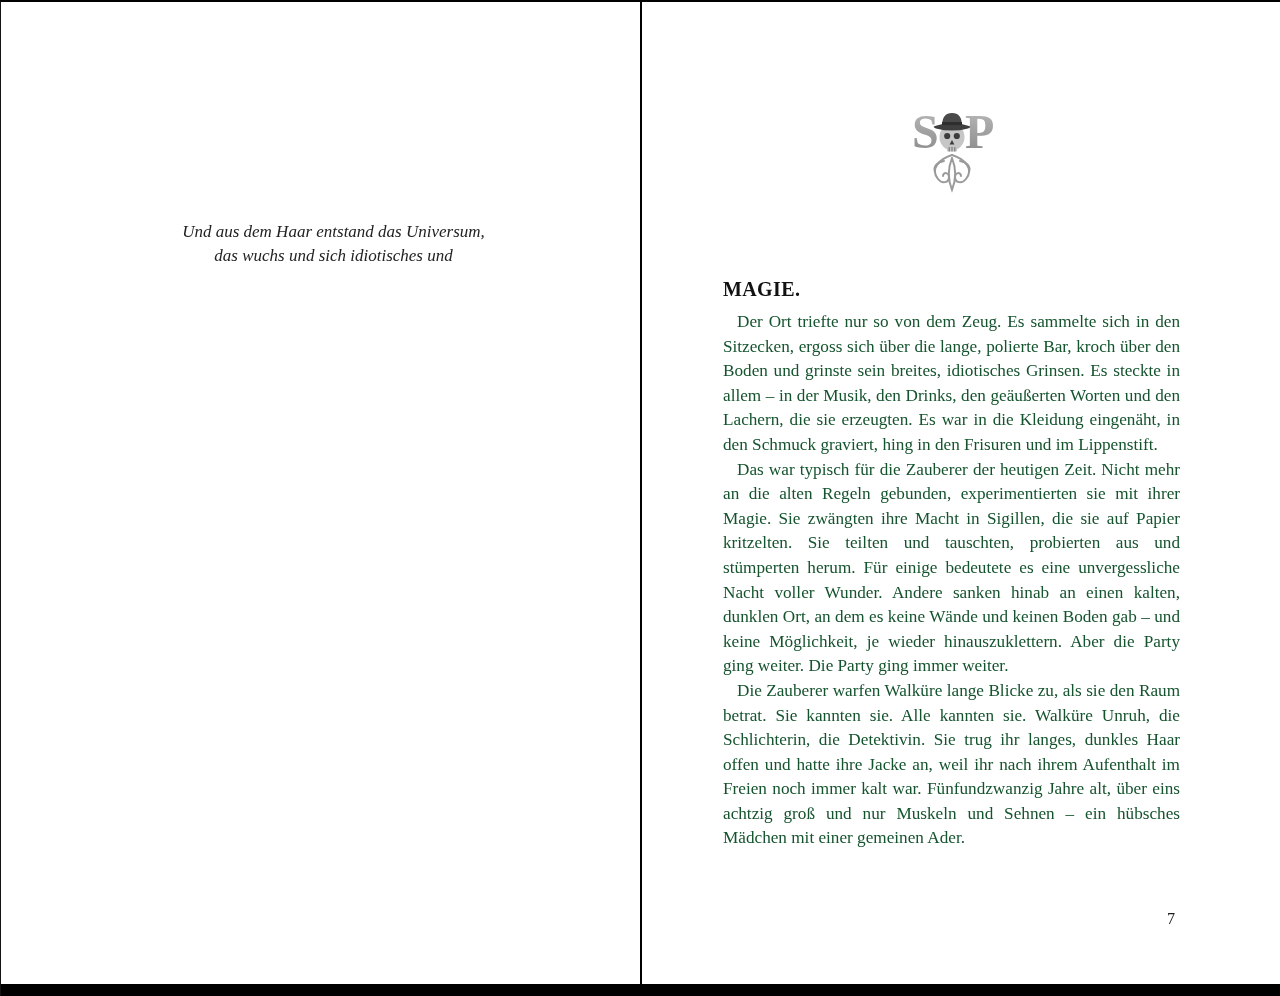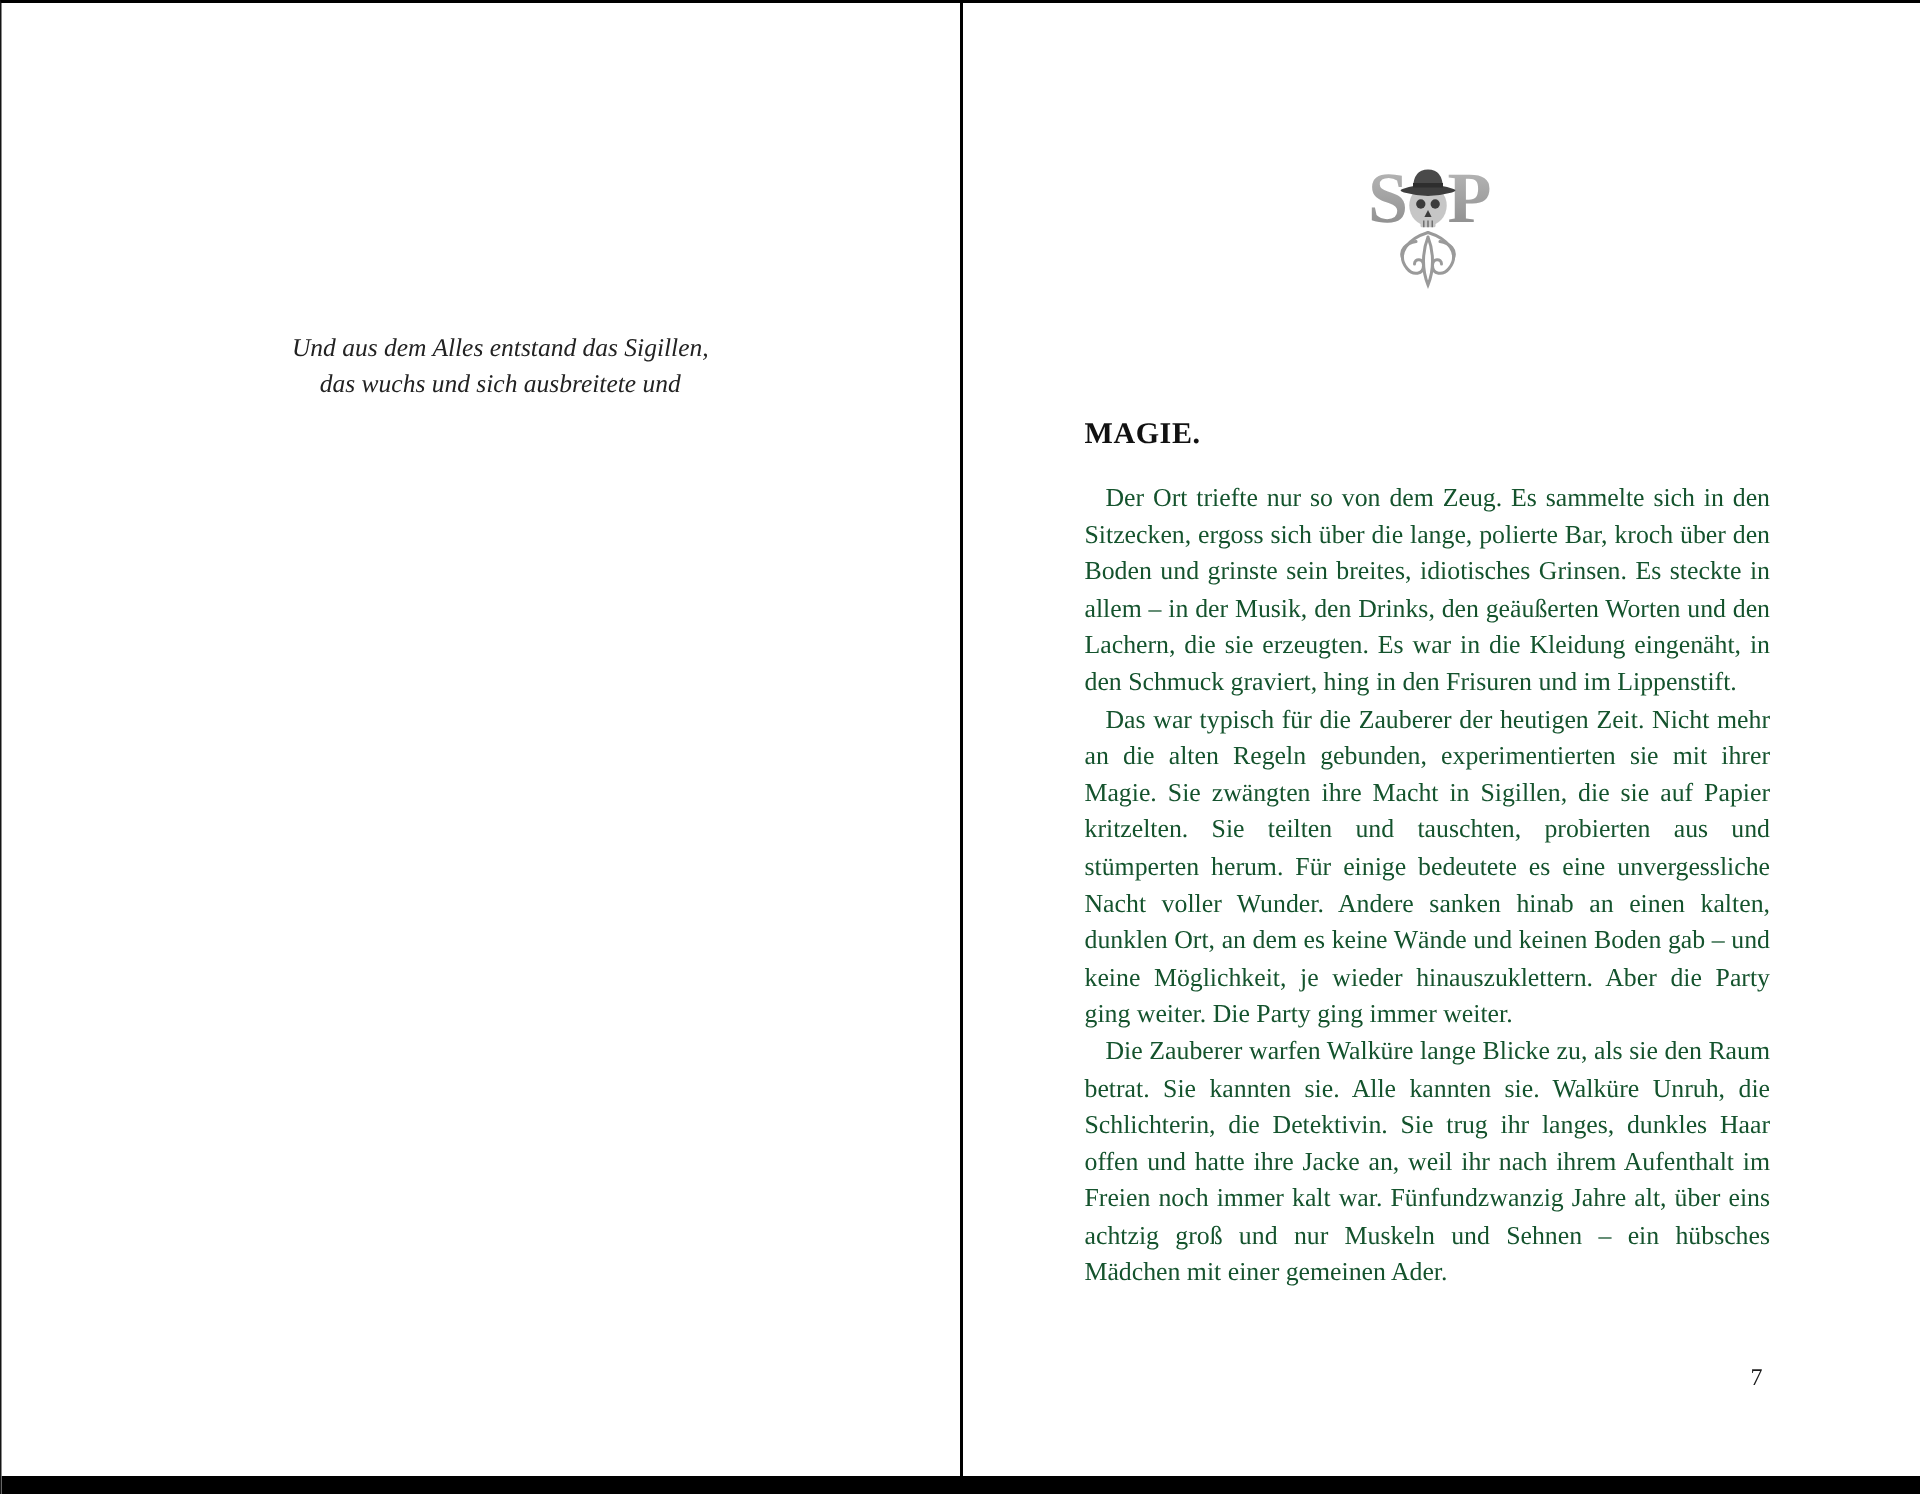--- a/index.html
+++ b/index.html
@@ -51,21 +51,21 @@
     position: absolute;
     left: 722px; top: 276px;
     width: 457px;
   }
   .chapter-heading {
     font-family: "Liberation Serif", serif;
     font-weight: bold;
     font-size: 20px;
     letter-spacing: 0.4px;
     color: #111;
-    margin-bottom: 19px;
+    margin-bottom: 9px;
   }
   .body-text p {
     font-size: 17.2px;
     line-height: 24.6px;
     text-align: justify;
     text-indent: 14px;
     color: #14532d;
   }
   .page-number {
     position: absolute;
@@ -75,22 +75,22 @@
     font-size: 16px;
     color: #1b1b1b;
   }
 </style>
 </head>
 <body>
 
 <div class="spread">
 
   <div class="epigraph">
-    <p>Und aus dem Alles entstand das Sigillen,</p>
-    <p>das wuchs und sich ausbreitete und</p>
+    <p>Und aus dem Haar entstand das Universum,</p>
+    <p>das wuchs und sich idiotisches und</p>
     <div class="stanza-gap"></div>
   </div>
 
   <div class="divider"></div>
 
   <div class="logo-wrap">
     <svg width="86" height="98" viewBox="0 0 86 98">
       <defs>
         <linearGradient id="lg" x1="0" y1="0" x2="0" y2="1">
           <stop offset="0" stop-color="#bcbcbc"></stop>

